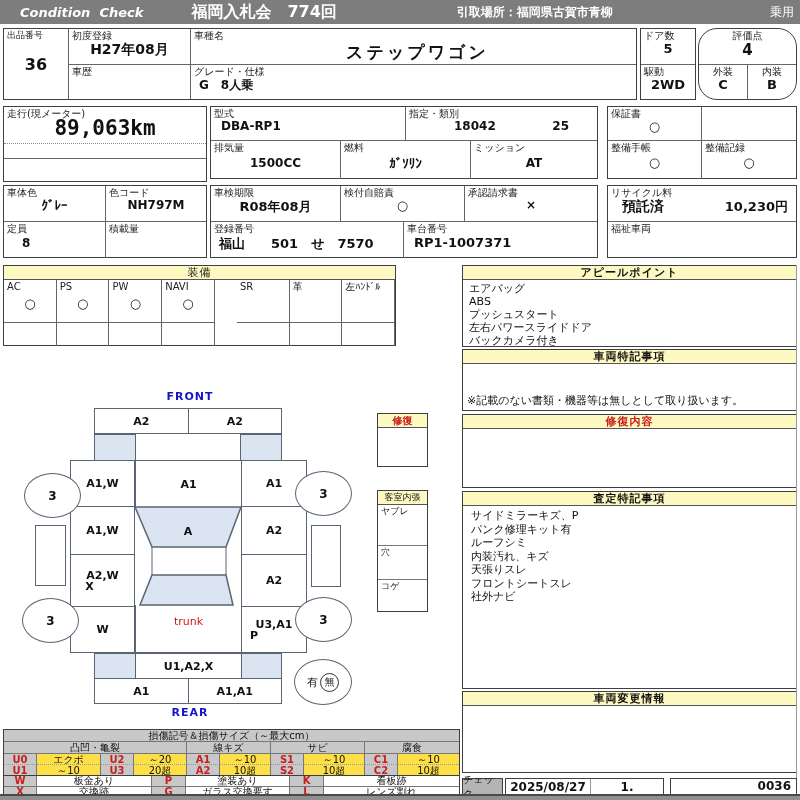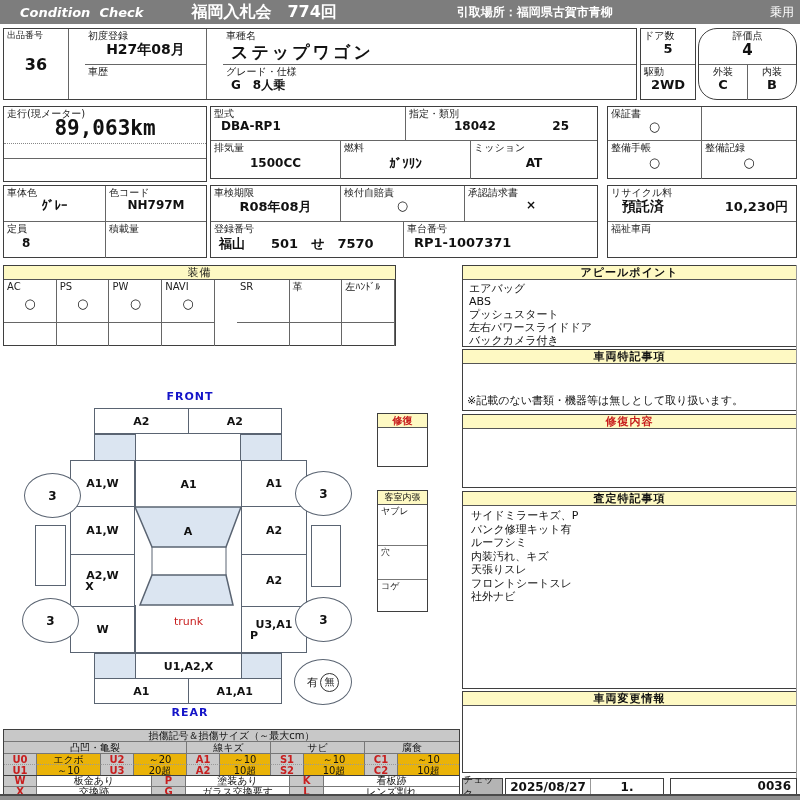--- a/index.html
+++ b/index.html
@@ -37,38 +37,38 @@
 
 <div id="sheet">
 
   <div class="abs" style="left:0;top:0;width:800px;height:24px;background:#7d7d7d;color:#fff;display:flex;align-items:center;">
     <span style="font-style:italic;font-weight:bold;font-size:13px;margin-left:20px;white-space:pre;">Condition  Check</span>
     <span style="font-weight:bold;font-size:16px;margin-left:48px;">福岡入札会　774回</span>
     <span style="font-weight:bold;font-size:12px;margin-left:120px;">引取場所：福岡県古賀市青柳</span>
     <span style="font-size:12px;margin-left:auto;margin-right:6px;">乗用</span>
   </div>
 
-  <div class="abs box row" style="left:3px;top:28px;width:634px;height:72px;gap:16px;">
+  <div class="abs box row" style="left:3px;top:28px;width:634px;height:72px;">
     <div class="br" style="width:64px;">
       <div class="lbl" style="font-size:9px;">出品番号</div>
       <div class="val" style="font-size:16px;margin-top:14px;">36</div>
     </div>
     <div class="br" style="width:121px;">
       <div class="bb" style="height:35px;">
         <div class="lbl">初度登録</div>
         <div class="val" style="font-size:14px;">H27年08月</div>
       </div>
       <div>
         <div class="lbl">車歴</div>
       </div>
     </div>
     <div class="flex1">
       <div class="bb" style="height:35px;">
         <div class="lbl">車種名</div>
-        <div class="val" style="font-size:17px;text-align:left;padding-left:8px;letter-spacing:3px;">ステップワゴン</div>
+        <div class="val" style="font-size:17px;text-align:center;padding-left:8px;letter-spacing:3px;">ステップワゴン</div>
       </div>
       <div>
         <div class="lbl">グレード・仕様</div>
         <div class="val" style="font-size:12px;text-align:left;padding-left:8px;">G　8人乗</div>
       </div>
     </div>
   </div>
 
   <div class="abs box" style="left:640px;top:28px;width:56px;height:72px;">
     <div class="bb" style="height:35px;">
@@ -389,21 +389,21 @@
       <div class="lbl" style="font-size:9px;">ヤブレ</div>
     </div>
     <div style="height:33px;border-bottom:1px solid #777;">
       <div class="lbl" style="font-size:9px;">穴</div>
     </div>
     <div style="height:32px;">
       <div class="lbl" style="font-size:9px;">コゲ</div>
     </div>
   </div>
 
-  <div class="abs" style="left:3px;top:729px;width:457px;border:1px solid #3f3f3f;background:#eab308;">
+  <div class="abs" style="left:3px;top:729px;width:457px;border:1px solid #3f3f3f;background:#fde047;">
     <div class="lg-cell lg-c" style="width:100%;color:#111;font-weight:normal;border-right:none;">損傷記号＆損傷サイズ（～最大cm）</div>
     <div class="lg-row">
       <div class="lg-cell lg-c" style="width:183px;color:#111;font-weight:normal;">凸凹・亀裂</div>
       <div class="lg-cell lg-c" style="width:84px;color:#111;font-weight:normal;">線キズ</div>
       <div class="lg-cell lg-c" style="width:94px;color:#111;font-weight:normal;">サビ</div>
       <div class="lg-cell lg-c" style="width:94px;color:#111;font-weight:normal;">腐食</div>
     </div>
     <div class="lg-row dotted">
       <div class="lg-cell lg-c" style="width:33px;">U0</div>
       <div class="lg-cell" style="width:64px;">エクボ</div>

